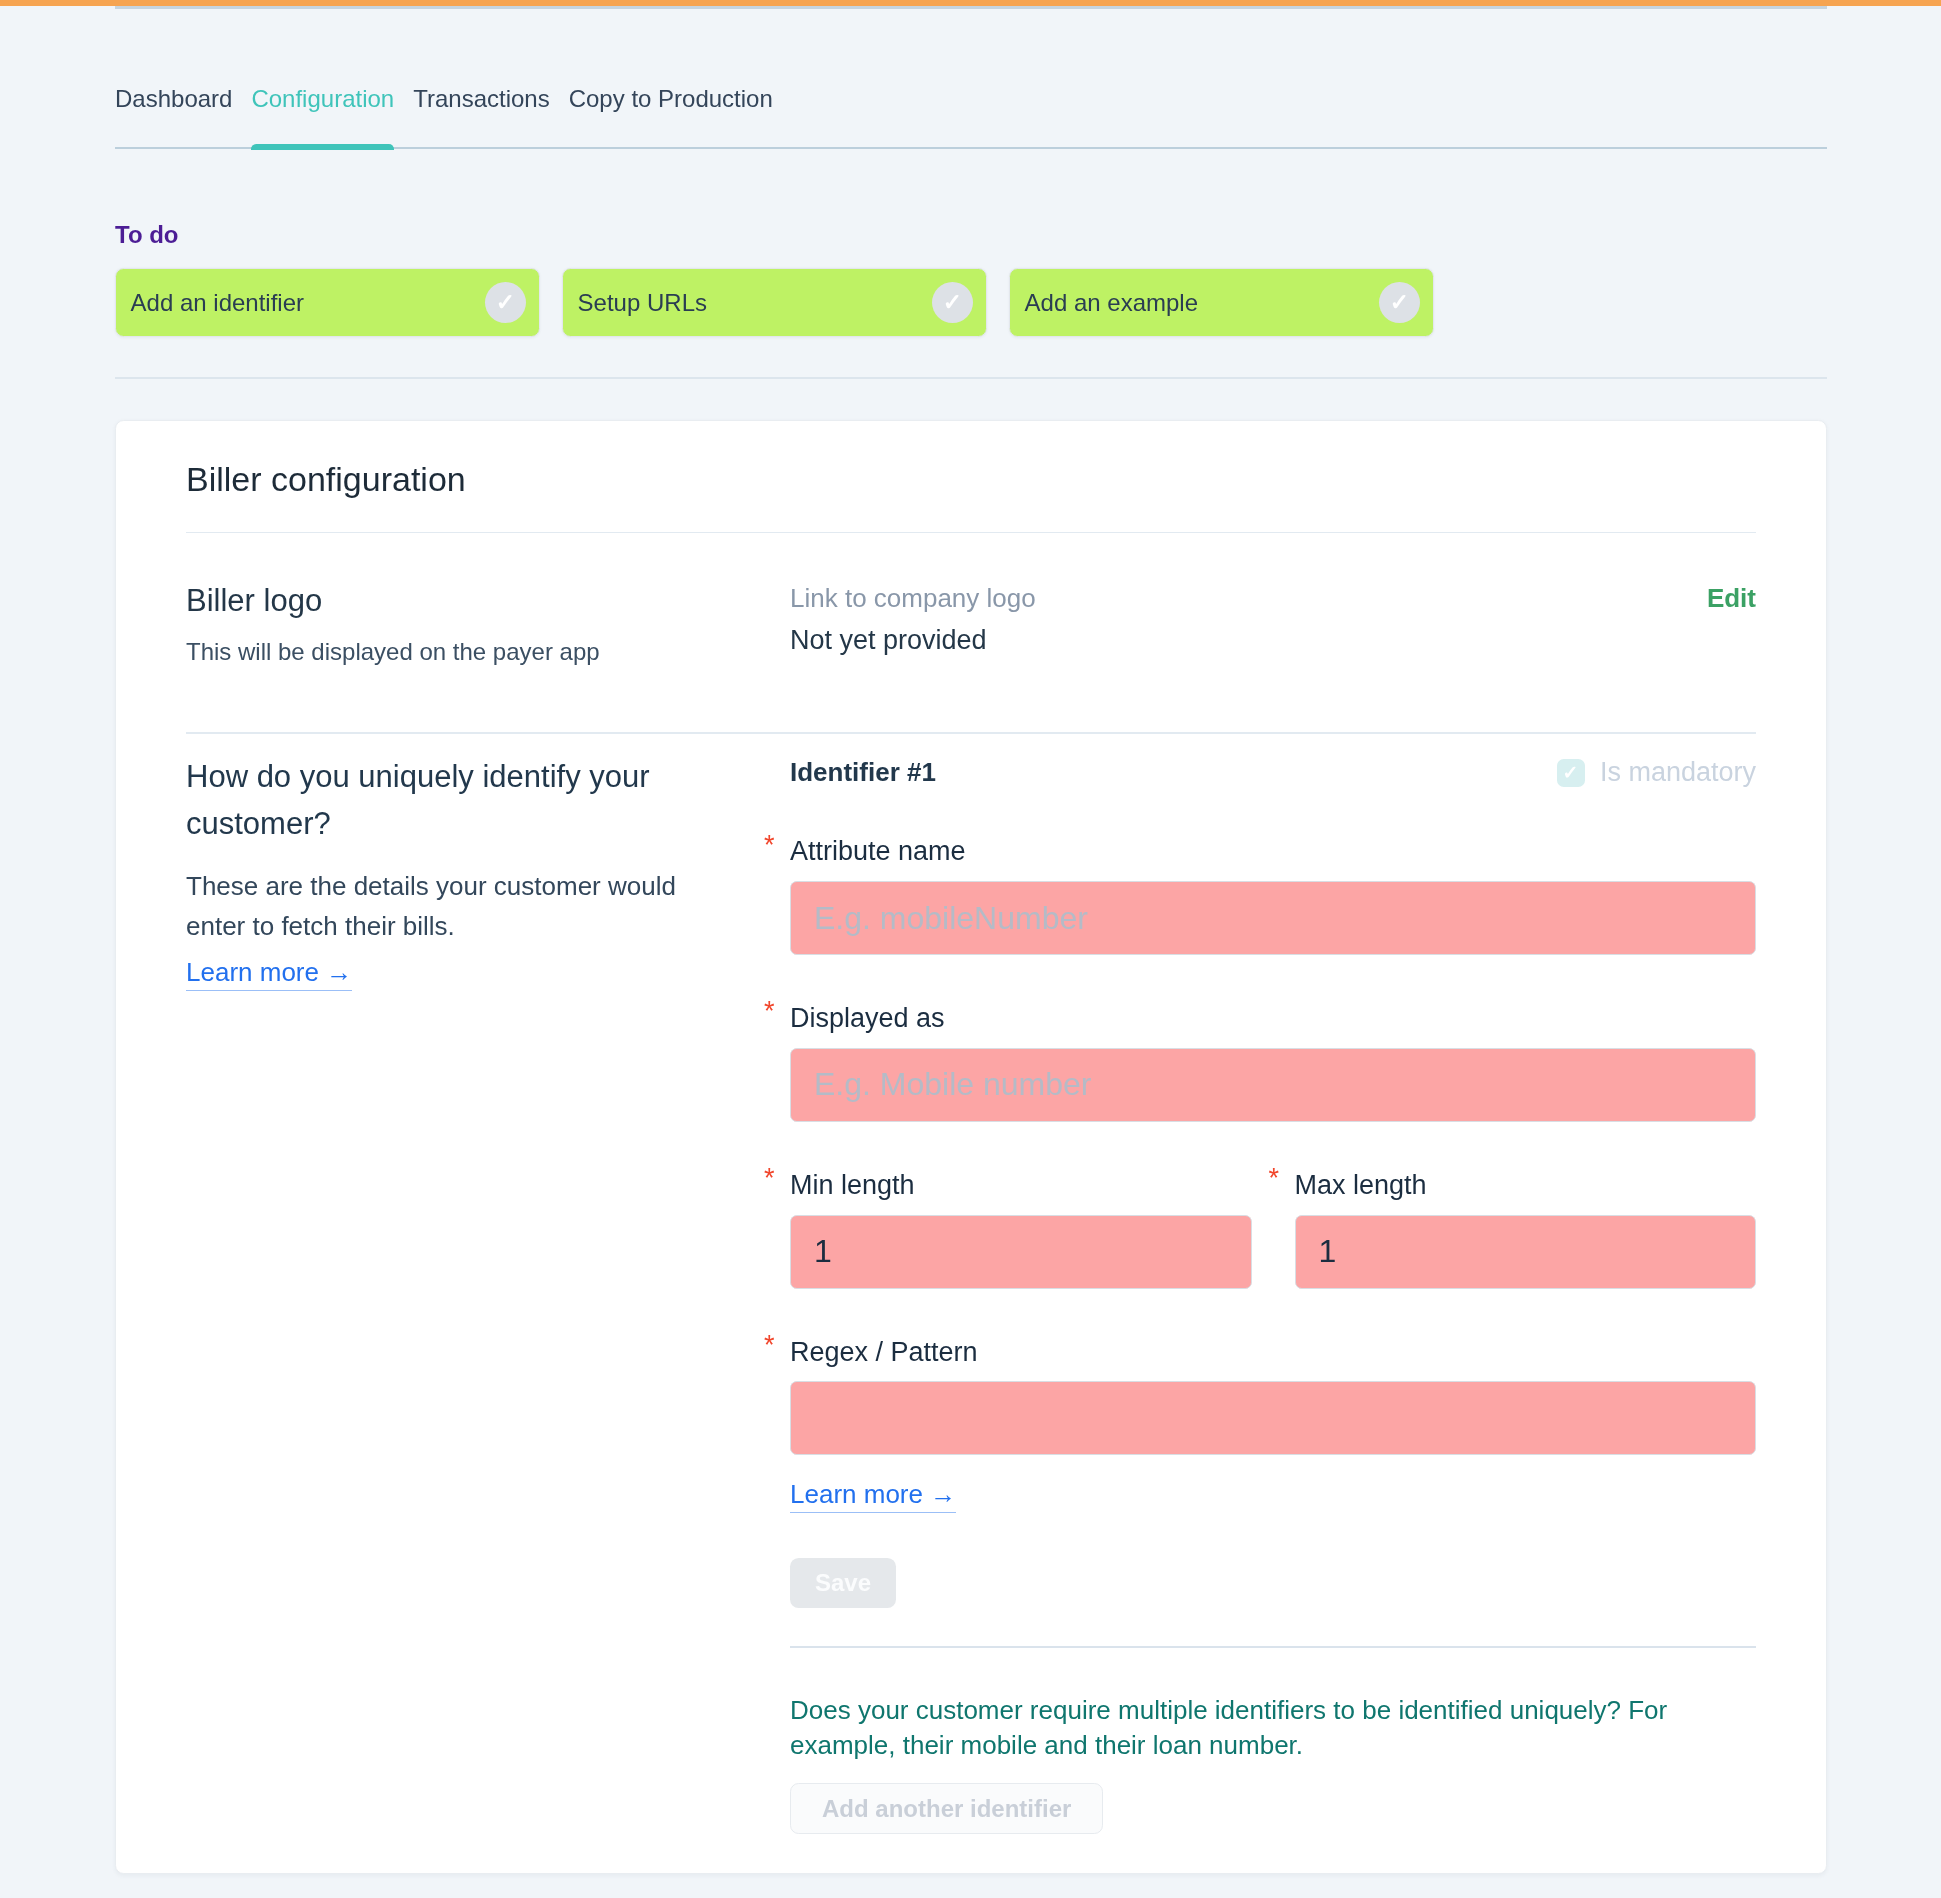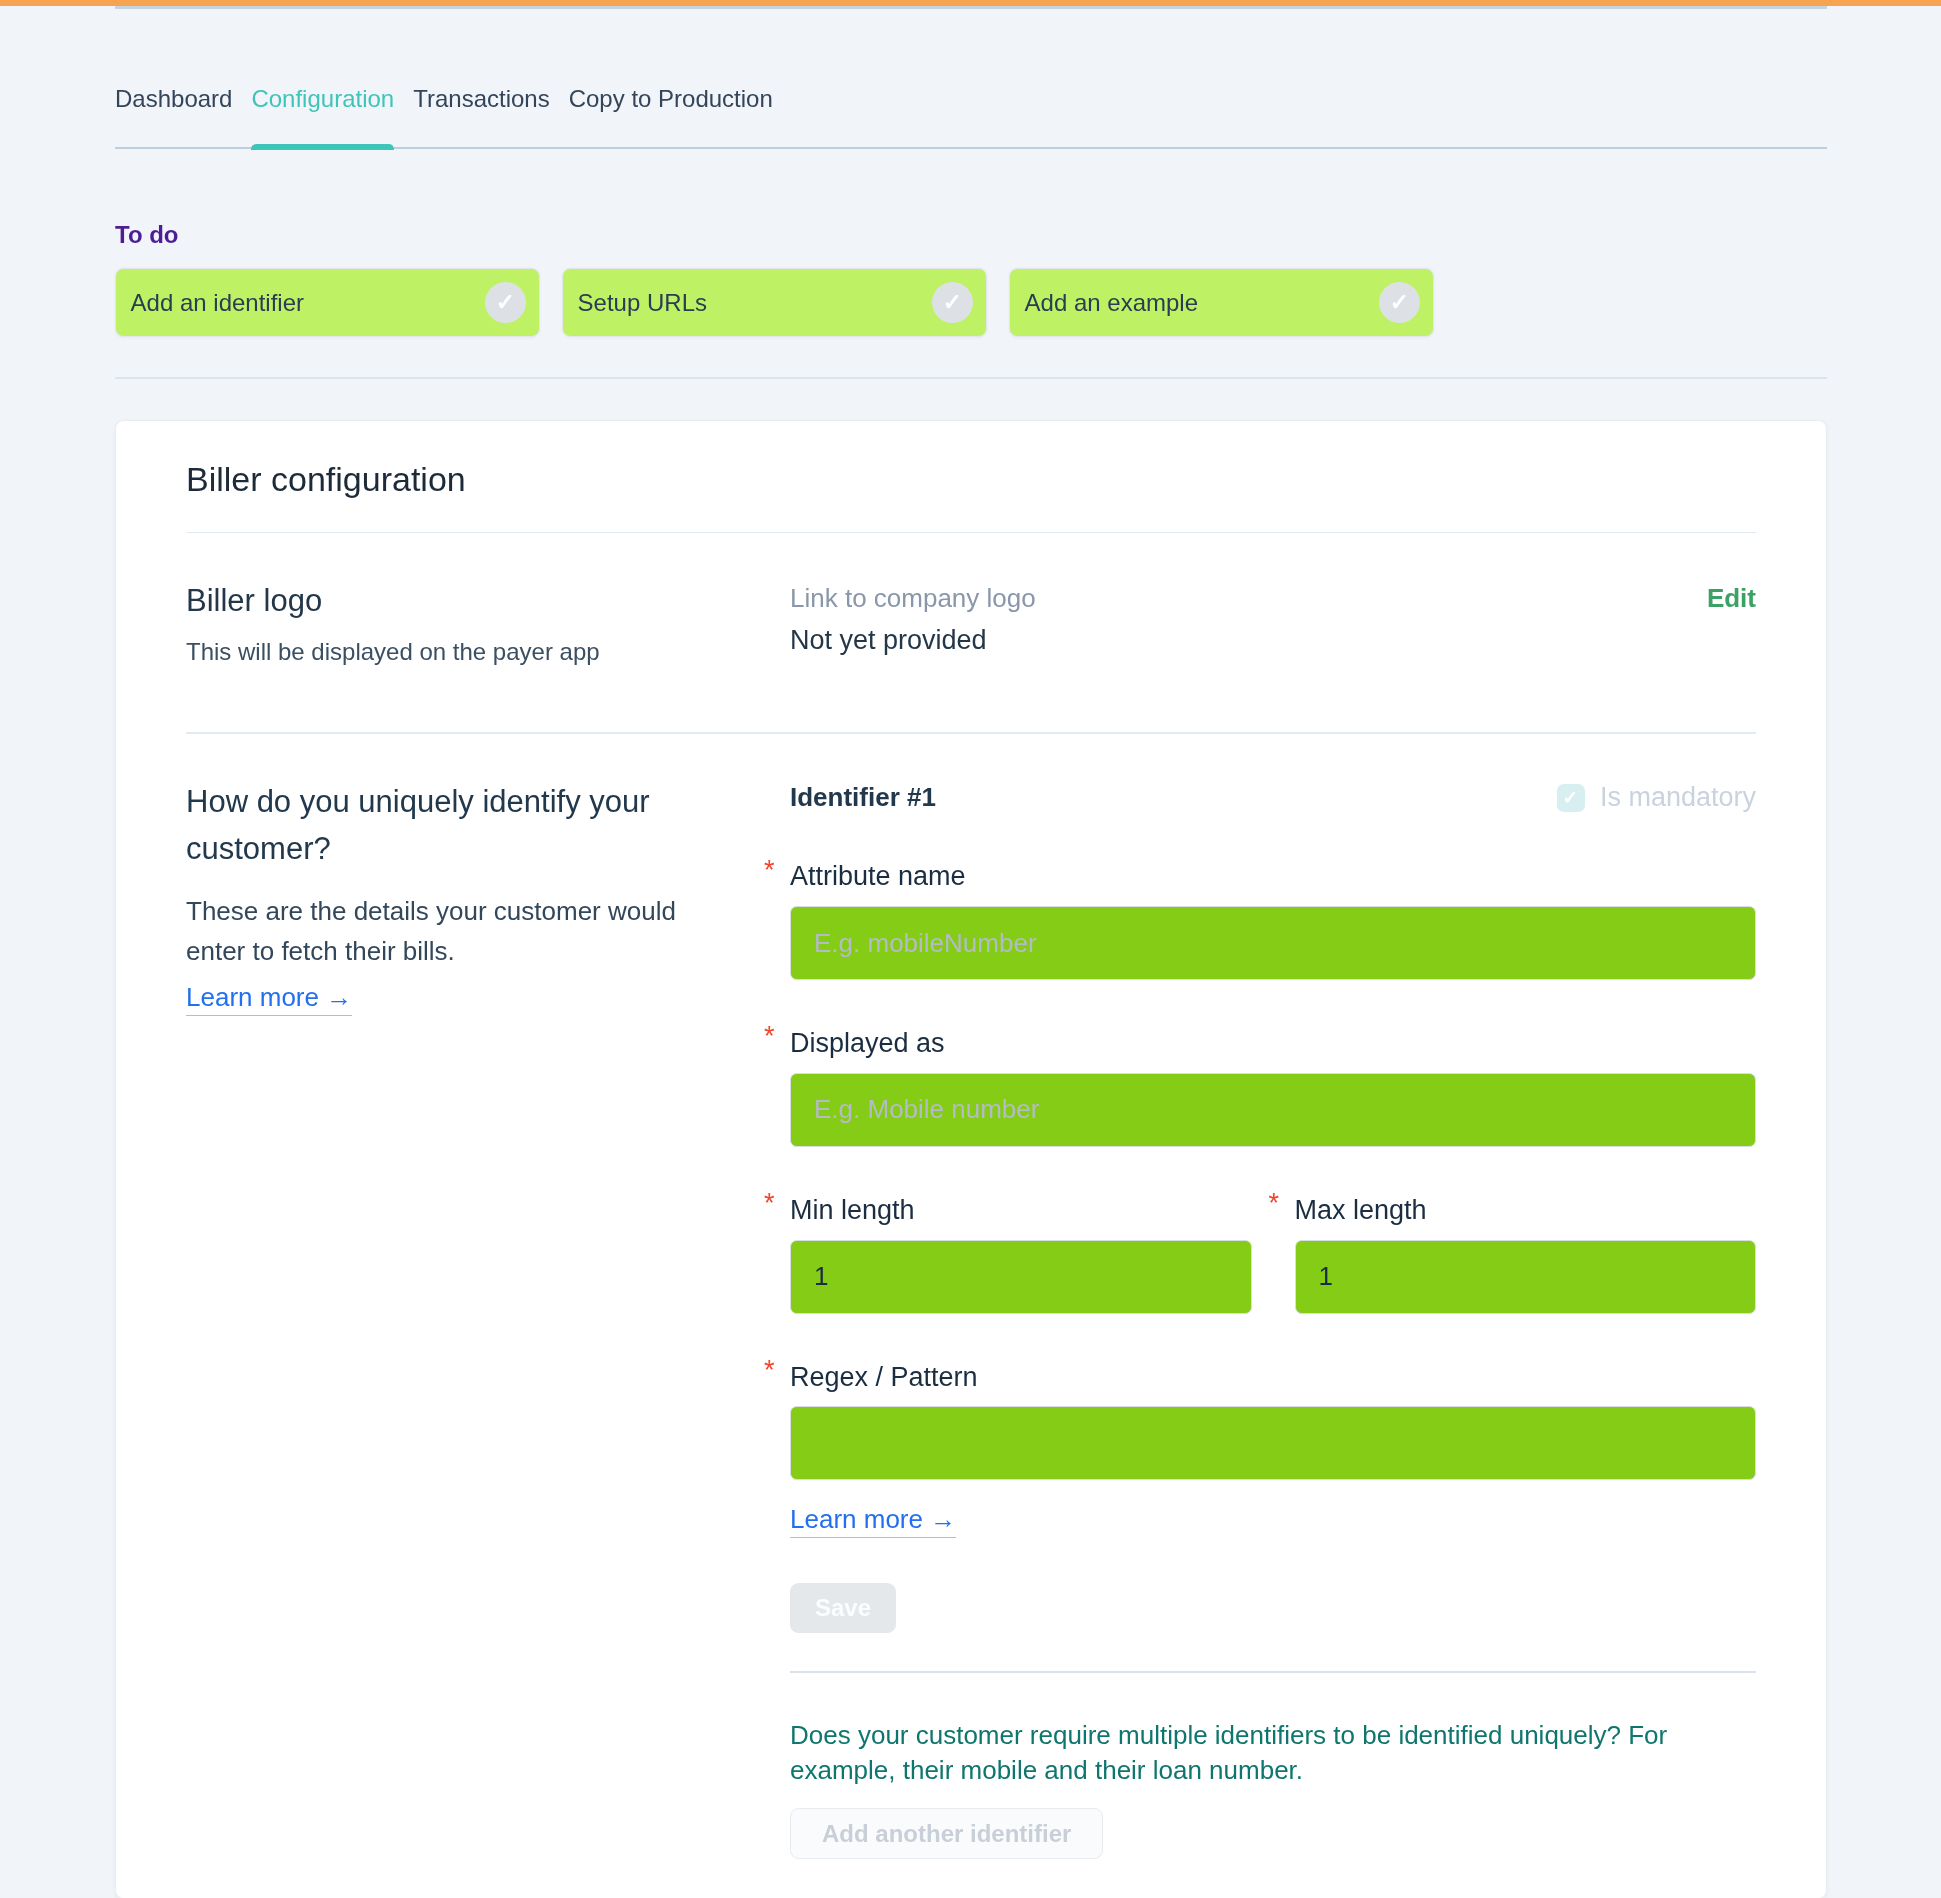--- a/index.html
+++ b/index.html
@@ -50,21 +50,21 @@
 
   .row1 { display:flex; padding:50px 0 33px; align-items:flex-start; }
   .row1-left { width:604px; }
   .biller-logo-title { font-size:31px; color:#243748; }
   .biller-logo-sub { font-size:24px; color:#3b4f63; margin-top:19px; }
   .row1-mid { flex:1; }
   .logo-link-label { font-size:26px; color:#8997a9; }
   .logo-link-value { font-size:27px; color:#243748; margin-top:10.3px; }
   .edit-link { font-size:26px; font-weight:bold; color:#3ba164; cursor:pointer; }
 
-  .row2 { display:flex; padding-top:45px; padding-bottom:39px; align-items:flex-start; }
+  .row2 { display:flex; padding-top:20px; padding-bottom:39px; align-items:flex-start; }
   .left-col { width:604px; padding-right:107px; }
   .identify-question { font-size:31px; font-weight:500; color:#22384c; line-height:1.5; }
   .identify-desc { font-size:26px; color:#33475b; line-height:1.55; margin-top:19px; }
   .learn-more { font-size:26px; color:#2270ee; text-decoration:underline; text-decoration-color:rgba(34,112,238,0.35); text-underline-offset:5.1px; cursor:pointer; display:inline-block; }
   .left-col .learn-more { margin-top:10.3px; text-decoration:none; border-bottom:1.7px solid rgba(34,112,238,0.45); padding-bottom:1.7px; }
 
   .right-col { flex:1; }
   .ident-header { display:flex; justify-content:space-between; align-items:center; margin-top:3.4px; }
   .ident-title { font-size:26px; font-weight:bold; color:#22384c; }
   .mandatory { display:flex; align-items:center; gap:15.4px; }
@@ -72,22 +72,22 @@
     width:28px; height:28px; border-radius:6.8px; background:#d7eff0;
     color:#ffffff; display:flex; align-items:center; justify-content:center;
     font-size:19px; font-weight:bold; cursor:pointer;
   }
   .mandatory-label { font-size:27px; color:#c9d3df; }
 
   .field-label { margin-top:48px; font-size:27px; color:#1b2d40; position:relative; width:fit-content; }
   .req-star { position:absolute; left:-26px; top:-6.8px; color:#f1462c; font-size:27px; }
   .text-input {
     display:block; width:100%; height:74px; margin-top:13.7px;
-    border:1.7px solid #d9dee4; border-radius:6.8px; background:#84cc16;
-    font-family:"Liberation Sans", sans-serif; font-size:26px; color:#1b2d40;
+    border:1.7px solid #d9dee4; border-radius:6.8px; background:#fca5a5;
+    font-family:"Liberation Sans", sans-serif; font-size:32px; color:#1b2d40;
     padding:0 23px; outline:none;
   }
   .text-input::placeholder { color:#b4bbc7; }
   .minmax-row { display:flex; gap:43px; }
   .minmax-col { flex:1; }
   .right-col .learn-more { margin-top:24px; border-bottom:1.7px solid rgba(34,112,238,0.45); padding-bottom:1.7px; text-decoration:none; }
 
   .save-btn {
     display:block; margin-top:45px; width:106px; height:50px;
     background:#e5e8eb; border:none; border-radius:8.6px;

